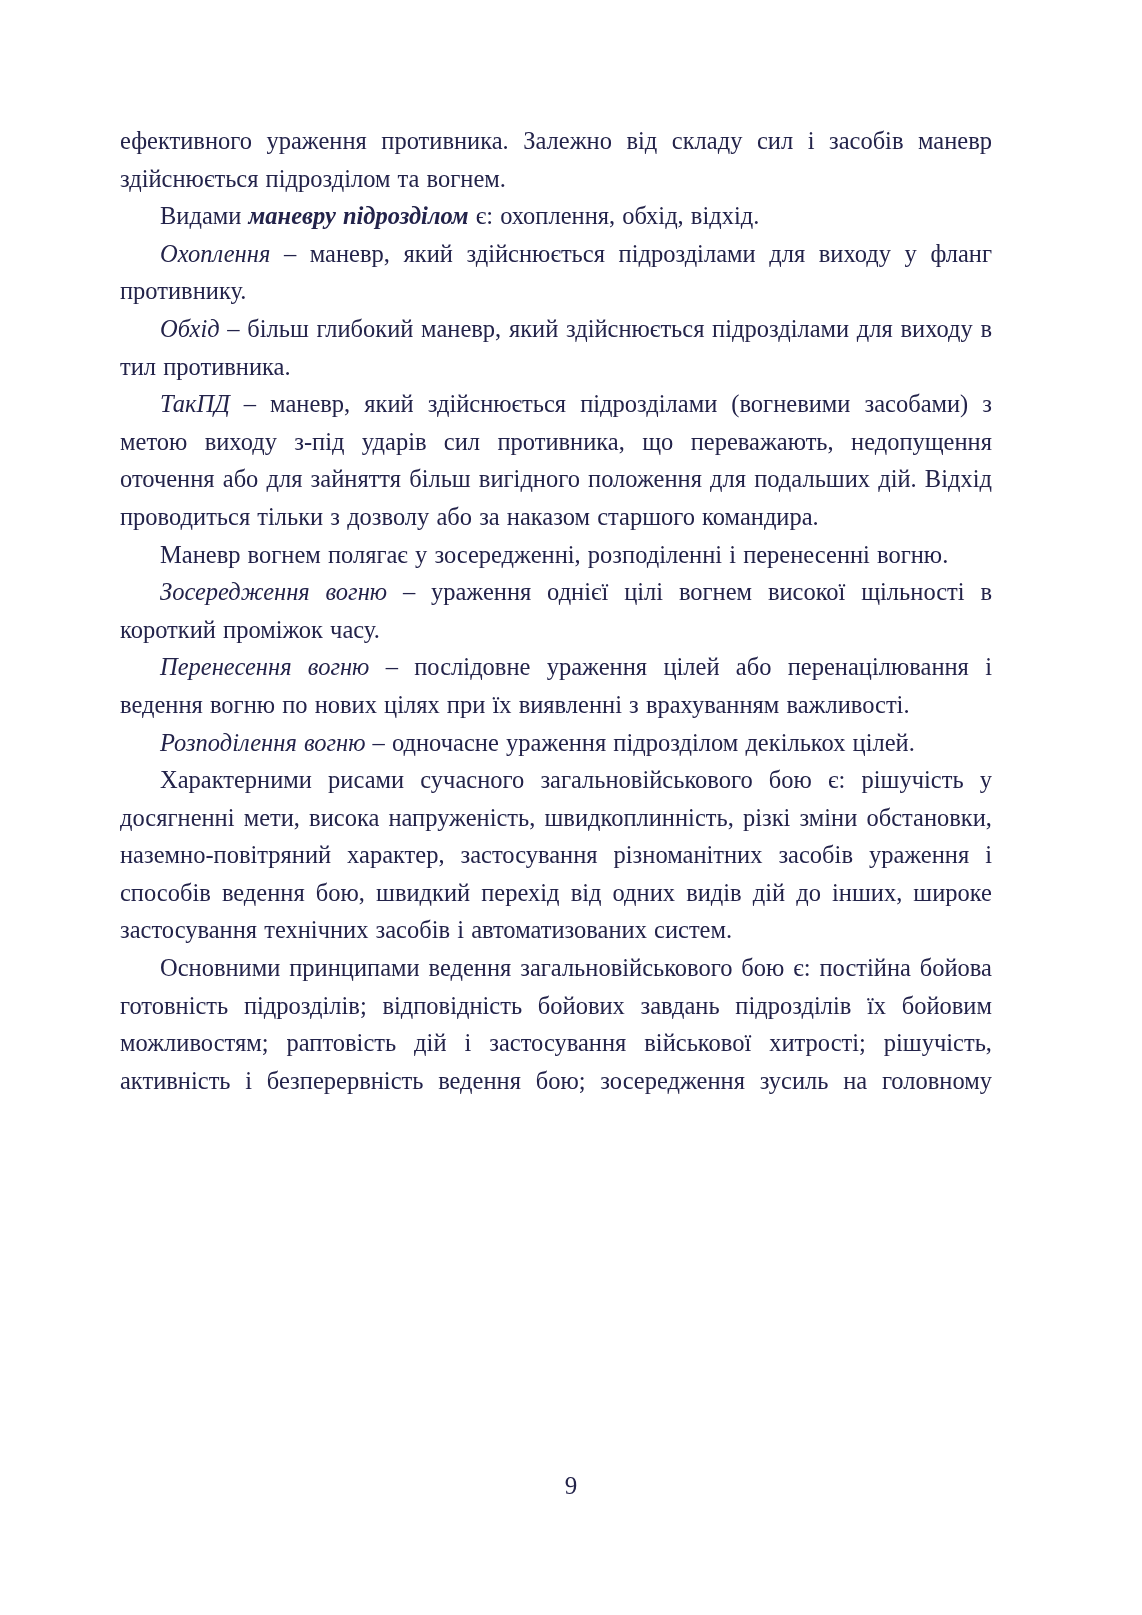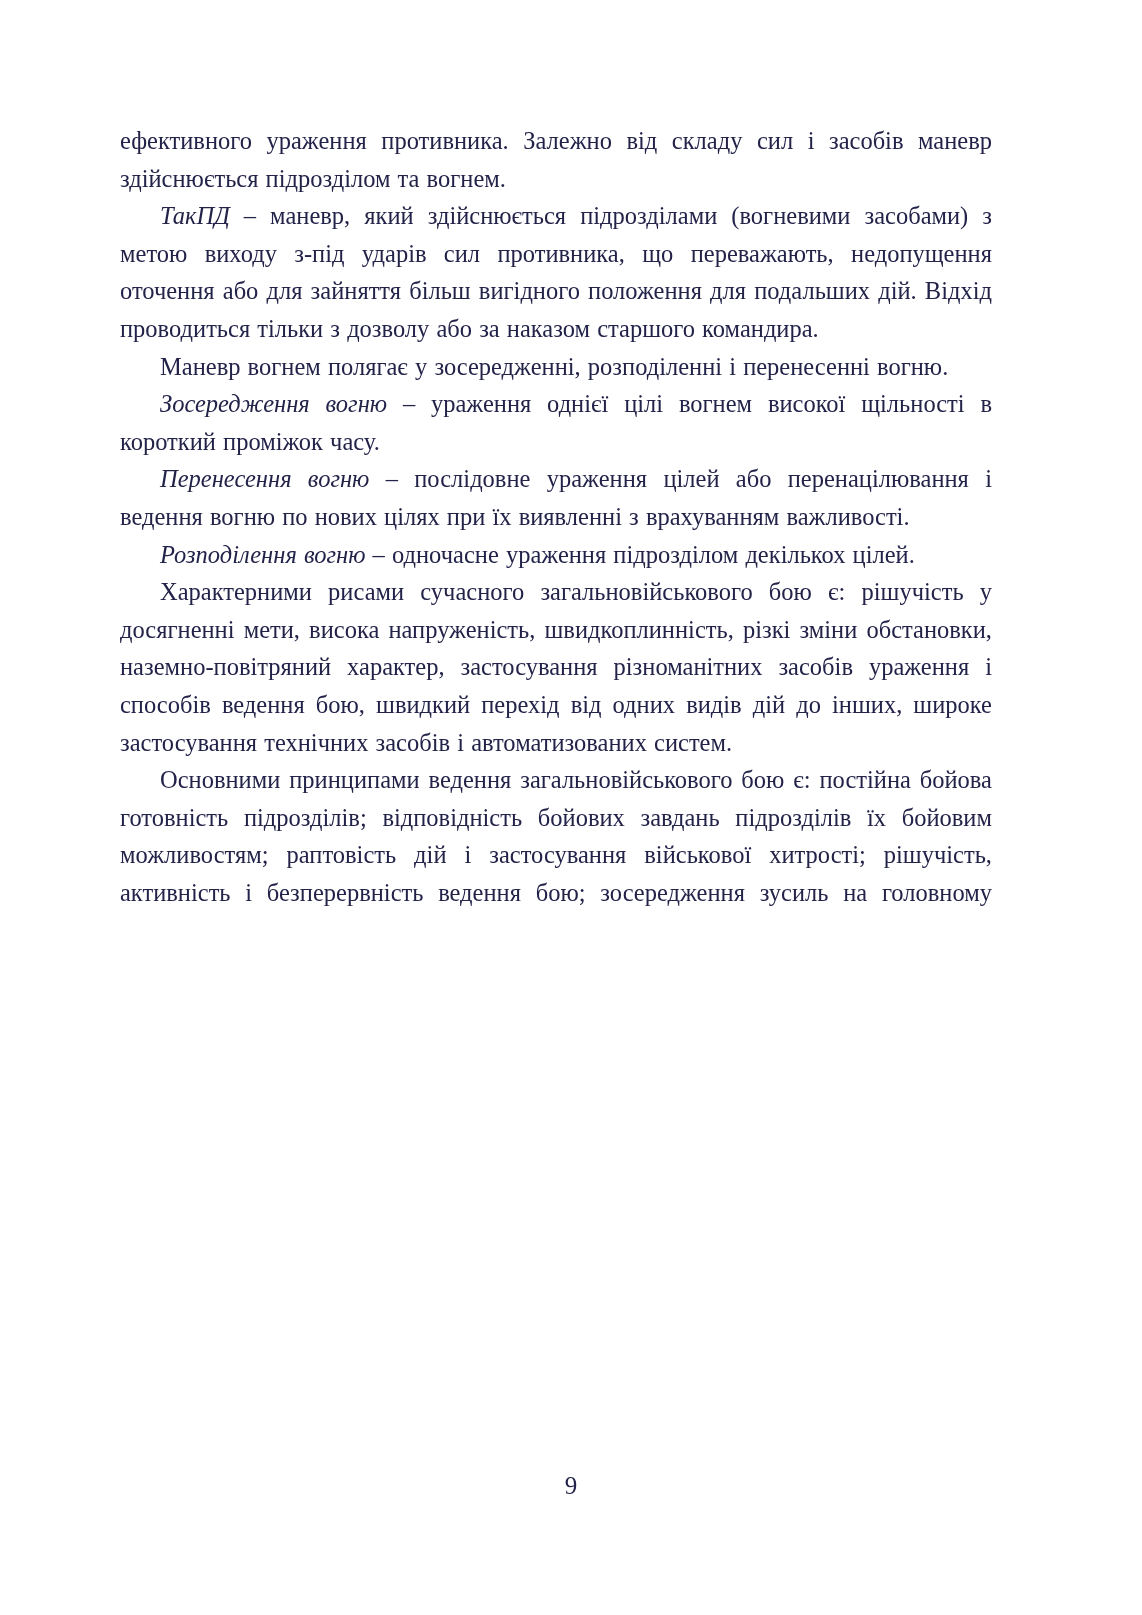--- a/index.html
+++ b/index.html
@@ -67,20 +67,23 @@
     font-size: 25px;
     color: #23234a;
   }
 </style>
 </head>
 <body>
 
 <div class="page">
   <div class="text-block" id="text-block">
       <p class="para"><span class="seg-normal">ефективного ураження противника. Залежно від складу сил і засобів маневр здійснюється підрозділом та вогнем.</span></p>
+      <p class="para indent"><span class="seg-normal">Видами </span><span class="seg-bolditalic">маневру підрозділом</span><span class="seg-normal"> є: охоплення, обхід, відхід.</span></p>
+      <p class="para indent"><span class="seg-italic">Охоплення</span><span class="seg-normal"> – маневр, який здійснюється підрозділами для виходу у фланг противнику.</span></p>
+      <p class="para indent"><span class="seg-italic">Обхід</span><span class="seg-normal"> – більш глибокий маневр, який здійснюється підрозділами для виходу в тил противника.</span></p>
       <p class="para indent"><span class="seg-italic">ТакПД</span><span class="seg-normal"> – маневр, який здійснюється підрозділами (вогневими засобами) з метою виходу з-під ударів сил противника, що переважають, недопущення оточення або для зайняття більш вигідного положення для подальших дій. Відхід проводиться тільки з дозволу або за наказом старшого командира.</span></p>
       <p class="para indent"><span class="seg-bold">Маневр вогнем</span><span class="seg-normal"> полягає у зосередженні, розподіленні і перенесенні вогню.</span></p>
       <p class="para indent"><span class="seg-italic">Зосередження вогню</span><span class="seg-normal"> – ураження однієї цілі вогнем високої щільності в короткий проміжок часу.</span></p>
       <p class="para indent"><span class="seg-italic">Перенесення вогню</span><span class="seg-normal"> – послідовне ураження цілей або перенацілювання і ведення вогню по нових цілях при їх виявленні з врахуванням важливості.</span></p>
       <p class="para indent"><span class="seg-italic">Розподілення вогню</span><span class="seg-normal"> – одночасне ураження підрозділом декількох цілей.</span></p>
       <p class="para indent"><span class="seg-bold">Характерними рисами сучасного загальновійськового бою</span><span class="seg-normal"> є: рішучість у досягненні мети, висока напруженість, швидкоплинність, різкі зміни обстановки, наземно-повітряний характер, застосування різноманітних засобів ураження і способів ведення бою, швидкий перехід від одних видів дій до інших, широке застосування технічних засобів і автоматизованих систем.</span></p>
       <p class="para indent justify-last"><span class="seg-bold">Основними принципами ведення загальновійськового бою</span><span class="seg-normal"> є: постійна бойова готовність підрозділів; відповідність бойових завдань підрозділів їх бойовим можливостям; раптовість дій і застосування військової хитрості; рішучість, активність і безперервність ведення бою; зосередження зусиль на головному</span></p>
     </div>
 </div>
 <div class="page-number">9</div>

